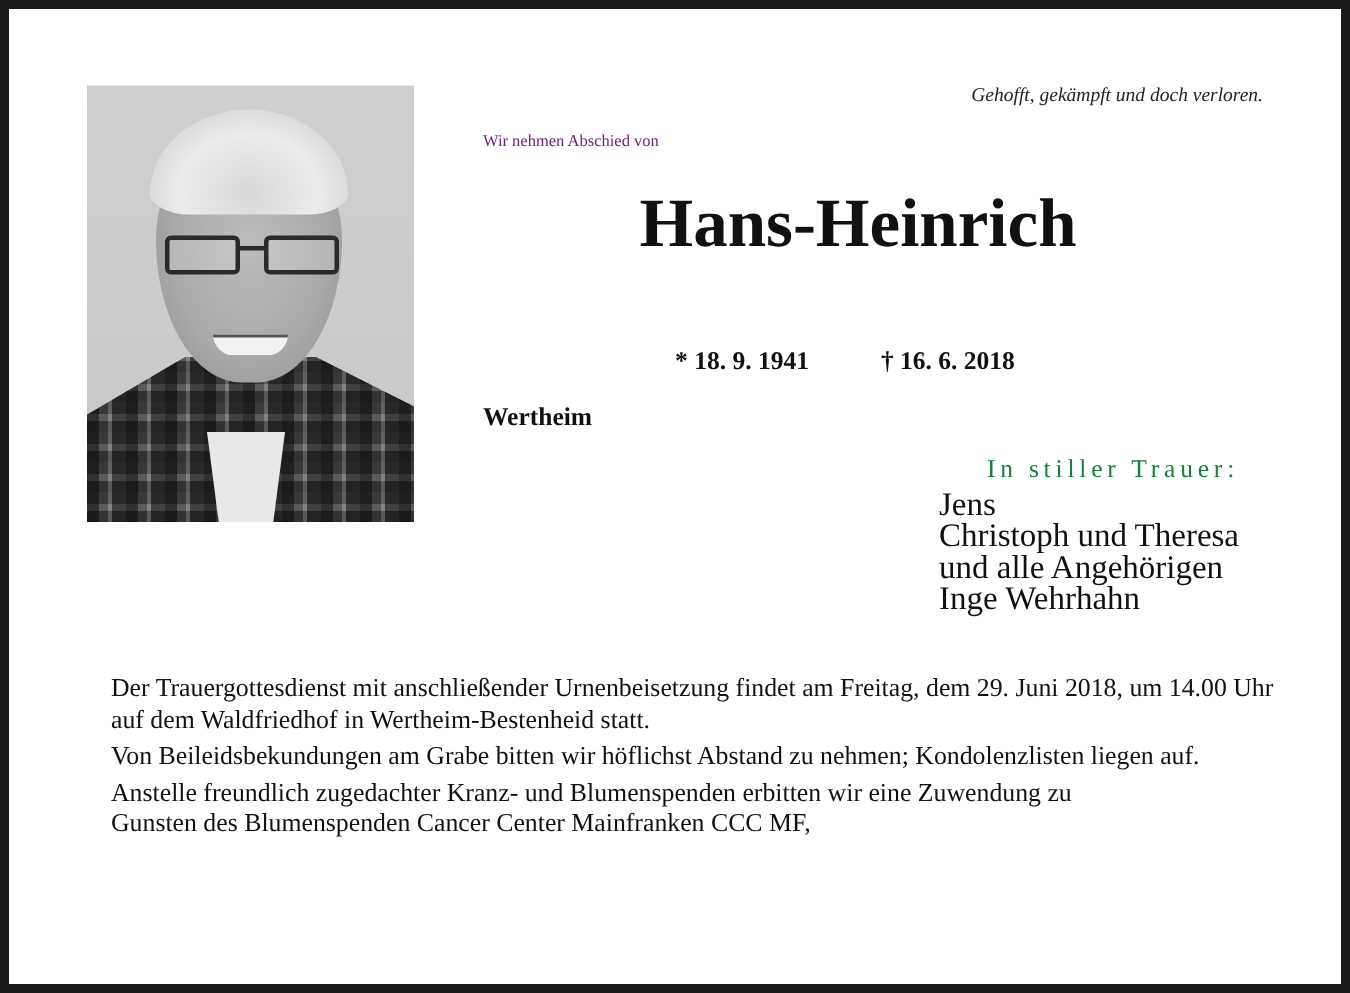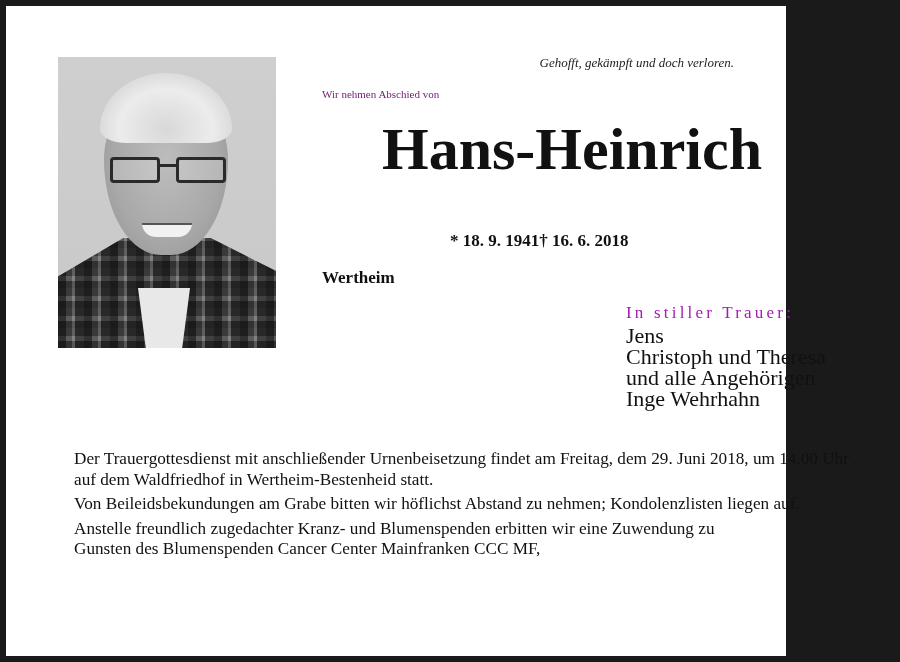--- a/index.html
+++ b/index.html
@@ -5,21 +5,21 @@
     html, body { margin: 0; padding: 0; }
     body {
       width: 900px; height: 662px; overflow: hidden;
       background: #1a1a1a;
       font-family: "Liberation Serif", "DejaVu Serif", serif;
       color: #111;
     }
     .card {
       position: absolute;
       left: 6px; top: 6px;
-      width: 780px; height: 650px;
+      width: 888px; height: 650px;
       background: #ffffff;
     }
     .motto {
       position: absolute; right: 52px; top: 49px;
       font-style: italic; font-size: 13px; color: #222;
       white-space: nowrap;
     }
     .photo {
       position: absolute; left: 52px; top: 51px;
       width: 218px; height: 291px;
@@ -70,40 +70,41 @@
       position: absolute; left: 84px; top: 166px; width: 50px; height: 12px;
       background: #f2f2f2; border-radius: 0 0 25px 25px;
       border-top: 2px solid #555;
     }
     .intro {
       position: absolute; left: 316px; top: 82px;
       font-size: 11px; color: #701a75; white-space: nowrap;
     }
     .name {
       position: absolute; left: 290px; width: 580px; text-align: center;
-      font-weight: bold; font-size: 60px; line-height: 50px; color: #111;
+      font-weight: bold; font-size: 46px; line-height: 50px; color: #111;
       white-space: nowrap; letter-spacing: 0px;
     }
     .name.l1 { top: 118px; left: 276px; }
     .name.l2 { top: 170px; left: 290px; }
     .dates {
       position: absolute; top: 225px; left: 444px;
       font-weight: bold; font-size: 17px; white-space: nowrap;
     }
-    .dates .death { }
+    .dates .death { margin-left: 48px; }
     .city {
       position: absolute; left: 316px; top: 262px;
       font-weight: bold; font-size: 17px;
     }
     .mourners {
       position: absolute; left: 620px; top: 297px;
     }
     .mourners .head-label {
-      font-size: 17px; letter-spacing: 3.2px; color: #a21caf; white-space: nowrap;
+      font-size: 17px; letter-spacing: 3.2px; color: #15803d; white-space: nowrap;
       margin-bottom: 2px;
+      text-align: right;
     }
     .mourners .m {
       font-weight: normal; font-size: 22px; line-height: 21px; white-space: nowrap;
     }
     .body-text {
       position: absolute; left: 68px; top: 443px; width: 790px;
       font-size: 17.2px; line-height: 20.5px; color: #111;
     }
     .body-text p { margin: 0 0 4px 0; }
   </style>

